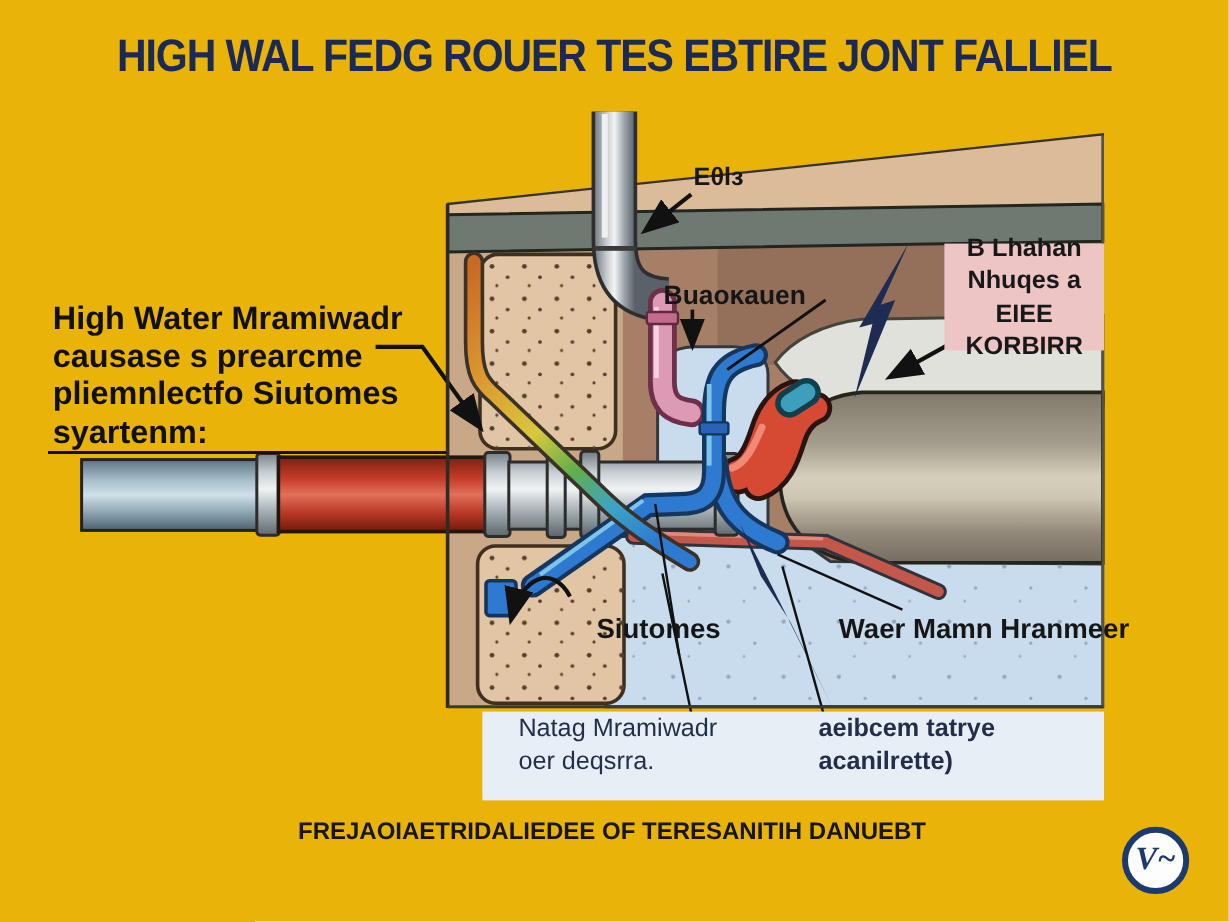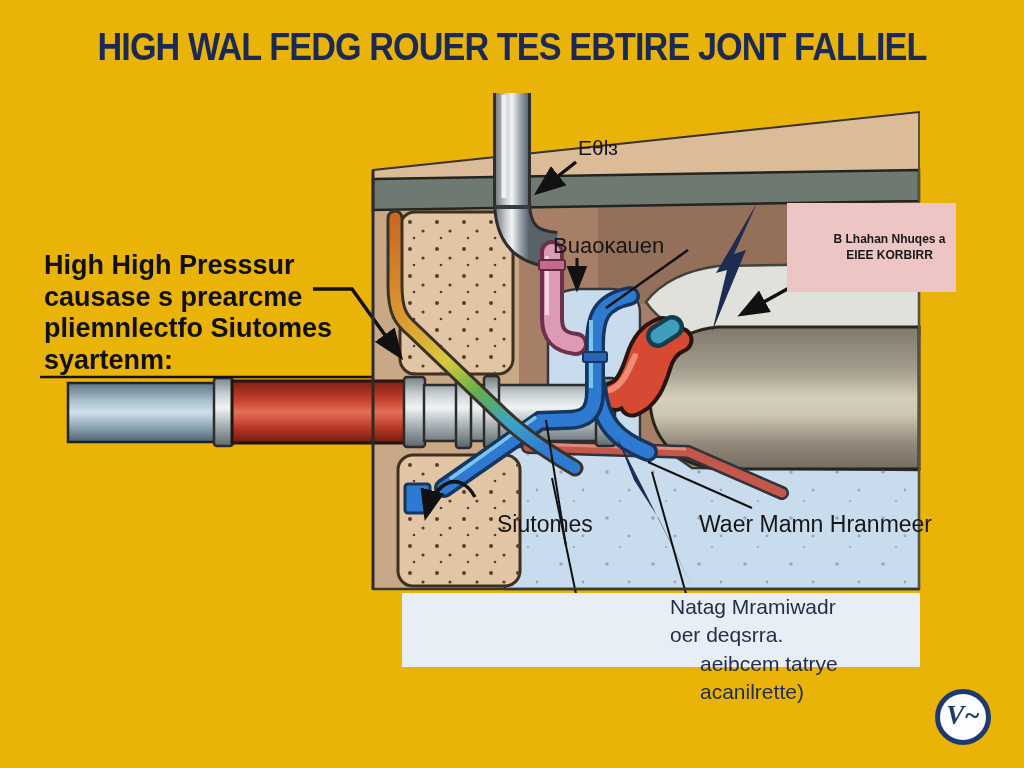--- a/index.html
+++ b/index.html
@@ -4,32 +4,32 @@
 <style>
   html,body{margin:0;padding:0;background:#fff;}
   .stage{position:relative;width:1024px;height:768px;background:#eab308;overflow:hidden;
          font-family:"Liberation Sans",sans-serif;}
   .title{position:absolute;left:0;top:26px;width:1024px;text-align:center;margin:0;
          font-size:38px;font-weight:bold;letter-spacing:-1px;color:#1b2a55;
          transform:scaleX(.9);transform-origin:512px 0;}
   .pre{white-space:pre-line;}
   .note{position:absolute;left:44px;top:250px;width:300px;font-size:27px;line-height:1.17;
         font-weight:bold;color:#101010;}
-  .lbl{position:absolute;font-weight:normal;color:#161616;}
+  .lbl{position:absolute;font-weight:bold;color:#161616;}
   .lbl-ebls{left:578px;top:136px;font-size:21px;}
   .lbl-backflow{left:553px;top:221px;font-size:22px;margin-top:12px;}
   .pinkbox{position:absolute;left:787px;top:203px;width:133px;height:89px;background:#eec5c5;
            display:flex;align-items:center;justify-content:center;text-align:center;
-           font-size:12px;font-weight:bold;color:#181818;line-height:1.3;padding-left:36px;}
+           font-size:21px;font-weight:bold;color:#181818;line-height:1.3;}
   .lbl-hammer{left:497px;top:511px;font-size:23px;}
   .lbl-main{left:699px;top:511px;font-size:23px;}
   .bottombox{position:absolute;left:402px;top:593px;width:518px;height:74px;background:#e8eef6;
-             display:flex;align-items:flex-end;color:#232f4a;font-size:21px;line-height:1.35;flex-direction:column;}
+             display:flex;align-items:flex-start;color:#232f4a;font-size:21px;line-height:1.35;}
   .bb-left{margin-left:30px;width:250px;}
-  .bb-right{width:220px;}
+  .bb-right{width:220px;font-weight:bold;}
   .caption{position:absolute;left:120px;top:680px;width:780px;text-align:center;
            font-size:20px;font-weight:bold;color:#161616;line-height:1.3;letter-spacing:0;}
   .logo{position:absolute;left:935px;top:689px;width:46px;height:46px;border:5px solid #1d3a6e;
         border-radius:50%;background:#fdfdfd;display:flex;align-items:center;justify-content:center;}
   .logo span{font-family:"Liberation Serif",serif;font-style:italic;font-weight:bold;
              font-size:27px;color:#1d3a6e;margin-top:-3px;}
   svg.art{position:absolute;left:0;top:0;}
 </style>
 </head>
 <body>
@@ -195,21 +195,21 @@
       <line x1="40" y1="377" x2="374" y2="377" stroke-width="2.5"></line>
     </g>
 
     <line x1="373" y1="170" x2="373" y2="590" stroke="#2e2a24" stroke-width="3"></line>
     <line x1="919" y1="113" x2="919" y2="589" stroke="#55524a" stroke-width="2"></line>
     <line x1="373" y1="589" x2="919" y2="589" stroke="#3a3a33" stroke-width="2.5"></line>
   </svg>
 
   <h1 class="title">HIGH WAL FEDG ROUER TES EBTIRE JONT FALLIEL</h1>
 
-  <div class="note pre">High High Presssur
+  <div class="note pre">High Water Mramiwadr
 causase s prearcme
 pliemnlectfo Siutomes
 syartenm:</div>
 
   <div class="lbl lbl-ebls">Eθlɜ</div>
   <div class="lbl lbl-backflow">Buaoĸauen</div>
 
   <div class="pinkbox pre">B Lhahan Nhuqes a
 EIEE KORBIRR</div>
 
@@ -217,18 +217,19 @@
   <div class="lbl lbl-main">Waer Mamn Hranmeer</div>
 
   <div class="bottombox">
     <div class="bb-left pre">Natag Mramiwadr
 oer deqsrra.</div>
     <div class="bb-right pre">aeibcem tatrye
 acanilrette)</div>
   </div>
 
   <div class="caption">
+    <div>FREJAOIAETRIDALIEDEE OF TERESANITIH DANUEBT</div>
   </div>
 
   <div class="logo">
     <span>V~</span>
   </div>
 </div>
 
 </body></html>

